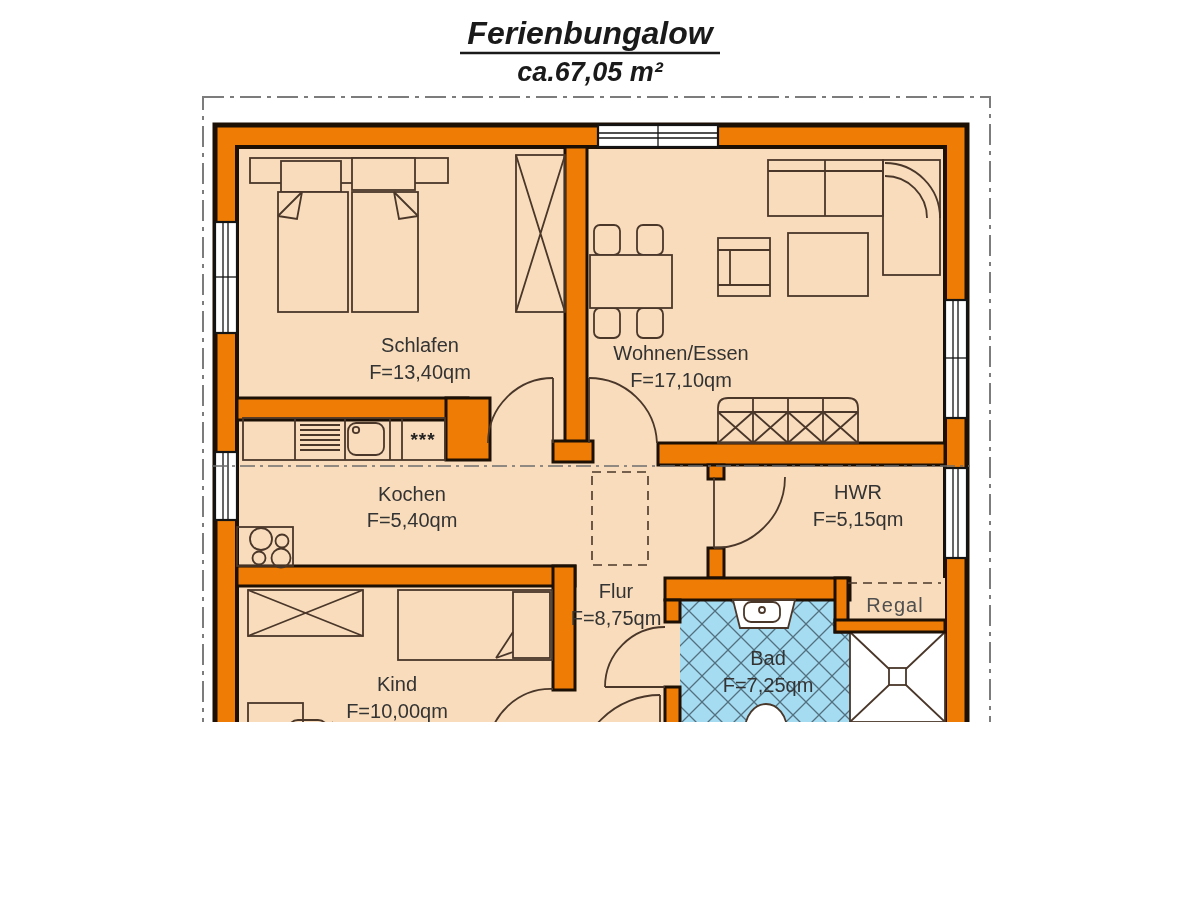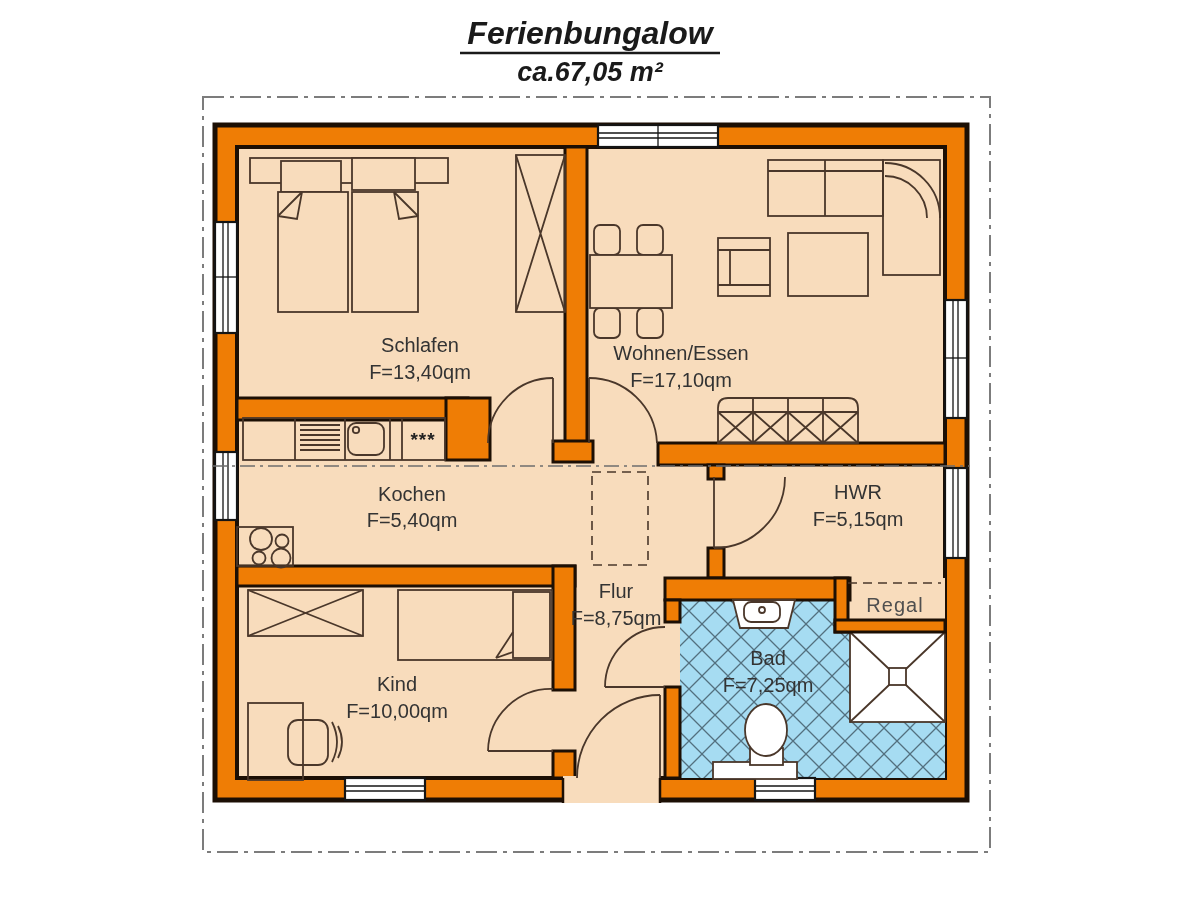--- a/index.html
+++ b/index.html
@@ -1,16 +1,16 @@
 <!DOCTYPE html>
 <html style="--wall: #ef7d05; --floor: #f8dcbc; --tile: #a6dcf2; --outline: #1c0f04; --line: #4a372a; --text: #333333; --muted: #4f4f4f; --boundary: #7c7c7c;"><head>
 <meta charset="utf-8">
 <style>
   html,body{margin:0;padding:0;background:#fff;}
-  .page{position:relative;width:1200px;height:900px;background:#fff;overflow:hidden;
+  .page{position:relative;width:1200px;height:722px;background:#fff;overflow:hidden;
         font-family:"Liberation Sans",sans-serif;}
   svg{position:absolute;left:0;top:0;}
   .wall-outer{fill:var(--wall);stroke:var(--outline);stroke-width:5;}
   .floor{fill:var(--floor);stroke:var(--outline);stroke-width:4;}
   .wall{fill:var(--wall);stroke:var(--outline);stroke-width:3;}
   .gap{fill:var(--floor);stroke:none;}
   .jamb{stroke:var(--outline);stroke-width:2.5;}
   .win{fill:#ffffff;stroke:#141414;stroke-width:2.2;}
   .winline{stroke:#141414;stroke-width:1.3;fill:none;}
   .fur{fill:none;stroke:var(--line);stroke-width:1.8;}

